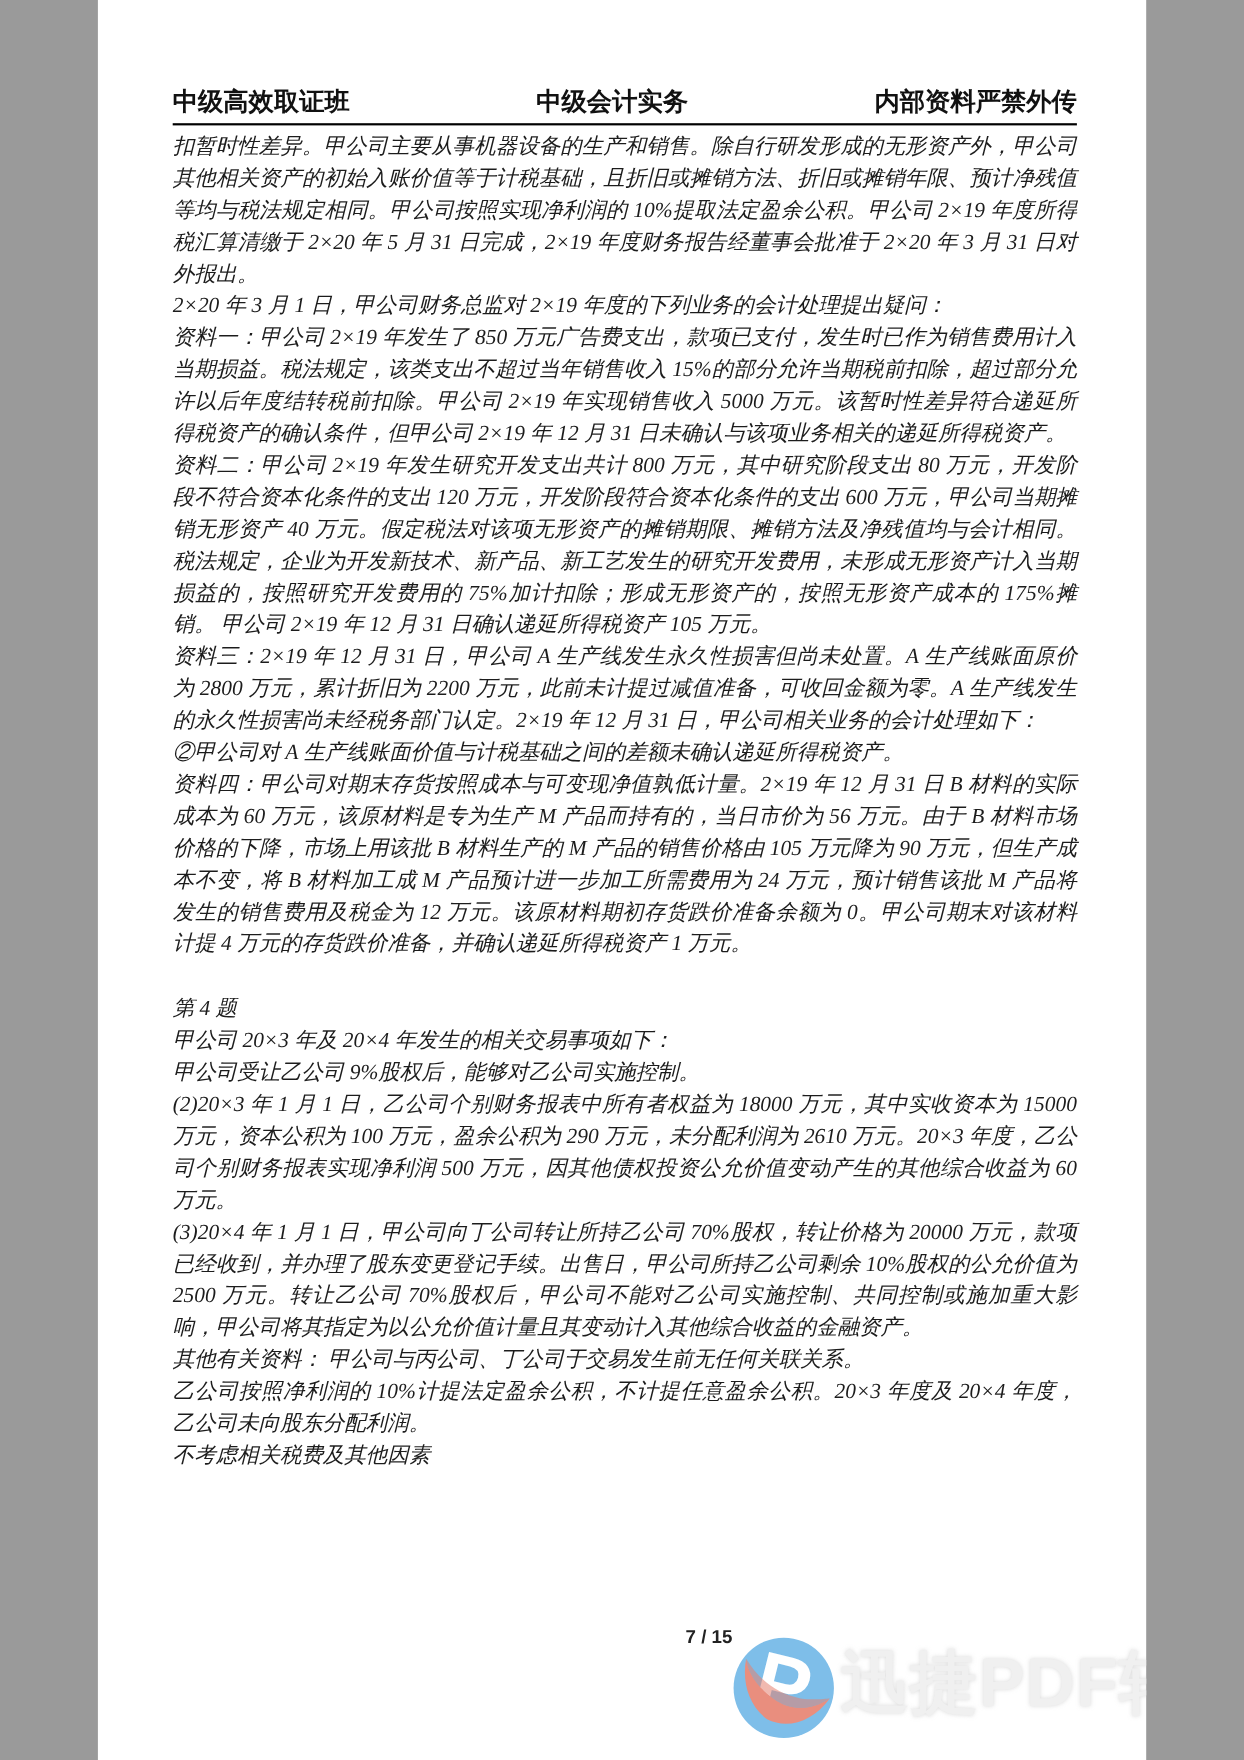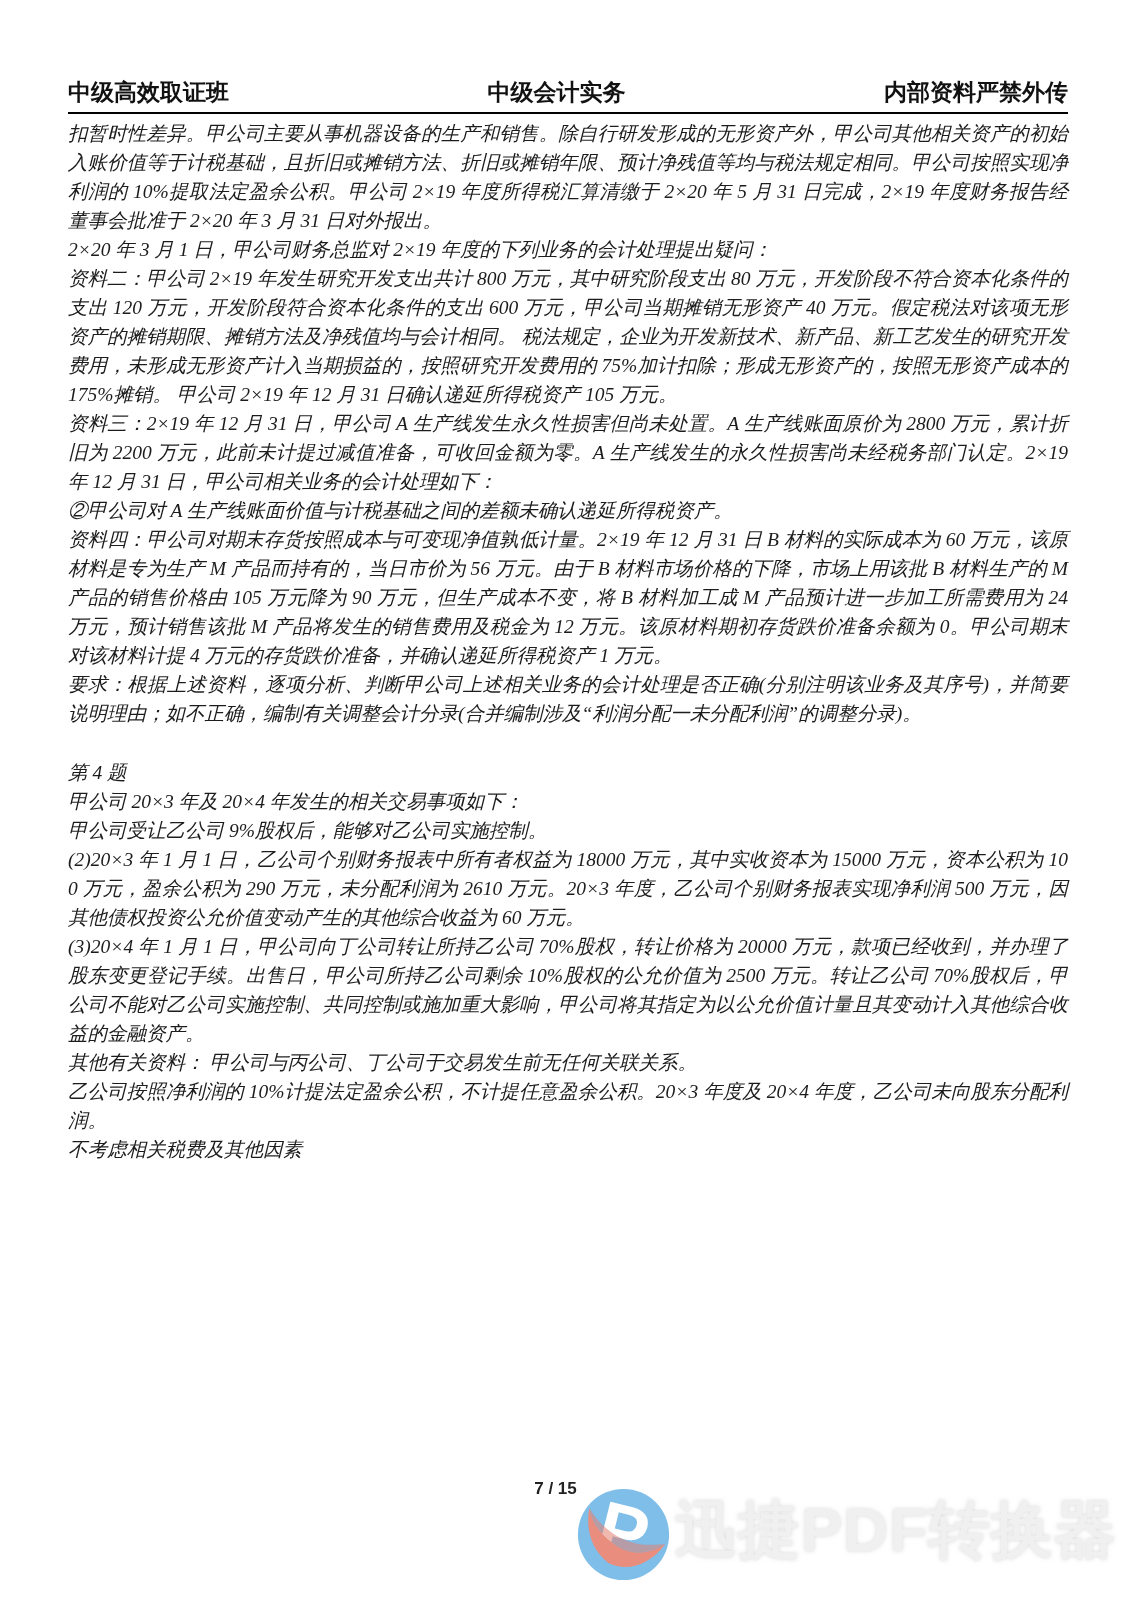--- a/index.html
+++ b/index.html
@@ -1,18 +1,18 @@
 <!DOCTYPE html>
 <html lang="zh"><head>
 <meta charset="utf-8">
 <style>
   html,body{margin:0;padding:0;background:#9a9a9a;}
   .page{
     position:relative;
-    width:1131px;height:1600px;
+    width:953px;height:1600px;
     margin:0 auto;
     background:#ffffff;
     overflow:hidden;
     font-family:"Liberation Serif","DejaVu Serif",serif;
     color:#1c1c1c;
   }
   
   .header{
     position:absolute;top:78px;left:68px;right:63px;
     display:flex;justify-content:space-between;align-items:flex-end;
@@ -69,25 +69,25 @@
     <span>中级高效取证班</span>
     <span>中级会计实务</span>
     <span>内部资料严禁外传</span>
   </div>
 
   <div class="rule"></div>
 
   <div class="doc-body">
     <p>扣暂时性差异。甲公司主要从事机器设备的生产和销售。除自行研发形成的无形资产外，甲公司其他相关资产的初始入账价值等于计税基础，且折旧或摊销方法、折旧或摊销年限、预计净残值等均与税法规定相同。甲公司按照实现净利润的 10%提取法定盈余公积。甲公司 2×19 年度所得税汇算清缴于 2×20 年 5 月 31 日完成，2×19 年度财务报告经董事会批准于 2×20 年 3 月 31 日对外报出。</p>
     <p>2×20 年 3 月 1 日，甲公司财务总监对 2×19 年度的下列业务的会计处理提出疑问：</p>
+    <p>资料一：甲公司 2×19 年发生了 850 万元广告费支出，款项已支付，发生时已作为销售费用计入当期损益。税法规定，该类支出不超过当年销售收入 15%的部分允许当期税前扣除，超过部分允许以后年度结转税前扣除。甲公司 2×19 年实现销售收入 5000 万元。该暂时性差异符合递延所得税资产的确认条件，但甲公司 2×19 年 12 月 31 日未确认与该项业务相关的递延所得税资产。</p>
     <p>资料二：甲公司 2×19 年发生研究开发支出共计 800 万元，其中研究阶段支出 80 万元，开发阶段不符合资本化条件的支出 120 万元，开发阶段符合资本化条件的支出 600 万元，甲公司当期摊销无形资产 40 万元。假定税法对该项无形资产的摊销期限、摊销方法及净残值均与会计相同。 税法规定，企业为开发新技术、新产品、新工艺发生的研究开发费用，未形成无形资产计入当期损益的，按照研究开发费用的 75%加计扣除；形成无形资产的，按照无形资产成本的 175%摊销。 甲公司 2×19 年 12 月 31 日确认递延所得税资产 105 万元。</p>
     <p>资料三：2×19 年 12 月 31 日，甲公司 A 生产线发生永久性损害但尚未处置。A 生产线账面原价为 2800 万元，累计折旧为 2200 万元，此前未计提过减值准备，可收回金额为零。A 生产线发生的永久性损害尚未经税务部门认定。2×19 年 12 月 31 日，甲公司相关业务的会计处理如下：</p>
     <p>②甲公司对 A 生产线账面价值与计税基础之间的差额未确认递延所得税资产。</p>
     <p>资料四：甲公司对期末存货按照成本与可变现净值孰低计量。2×19 年 12 月 31 日 B 材料的实际成本为 60 万元，该原材料是专为生产 M 产品而持有的，当日市价为 56 万元。由于 B 材料市场价格的下降，市场上用该批 B 材料生产的 M 产品的销售价格由 105 万元降为 90 万元，但生产成本不变，将 B 材料加工成 M 产品预计进一步加工所需费用为 24 万元，预计销售该批 M 产品将发生的销售费用及税金为 12 万元。该原材料期初存货跌价准备余额为 0。甲公司期末对该材料计提 4 万元的存货跌价准备，并确认递延所得税资产 1 万元。</p>
-    <p>要求：根据上述资料，逐项分析、判断甲公司上述相关业务的会计处理是否正确(分别注明该业务及其序号)，并简要说明理由；如不正确，编制有关调整会计分录(合并编制涉及“利润分配一未分配利润”的调整分录)。</p>
     <p class="q4-gap">第 4 题</p>
     <p>甲公司 20×3 年及 20×4 年发生的相关交易事项如下：</p>
     <p>甲公司受让乙公司 9%股权后，能够对乙公司实施控制。</p>
     <p>(2)20×3 年 1 月 1 日，乙公司个别财务报表中所有者权益为 18000 万元，其中实收资本为 15000 万元，资本公积为 100 万元，盈余公积为 290 万元，未分配利润为 2610 万元。20×3 年度，乙公司个别财务报表实现净利润 500 万元，因其他债权投资公允价值变动产生的其他综合收益为 60 万元。</p>
     <p>(3)20×4 年 1 月 1 日，甲公司向丁公司转让所持乙公司 70%股权，转让价格为 20000 万元，款项已经收到，并办理了股东变更登记手续。出售日，甲公司所持乙公司剩余 10%股权的公允价值为 2500 万元。转让乙公司 70%股权后，甲公司不能对乙公司实施控制、共同控制或施加重大影响，甲公司将其指定为以公允价值计量且其变动计入其他综合收益的金融资产。</p>
     <p>其他有关资料： 甲公司与丙公司、丁公司于交易发生前无任何关联关系。</p>
     <p>乙公司按照净利润的 10%计提法定盈余公积，不计提任意盈余公积。20×3 年度及 20×4 年度，乙公司未向股东分配利润。</p>
     <p>不考虑相关税费及其他因素</p>
   </div>
 

